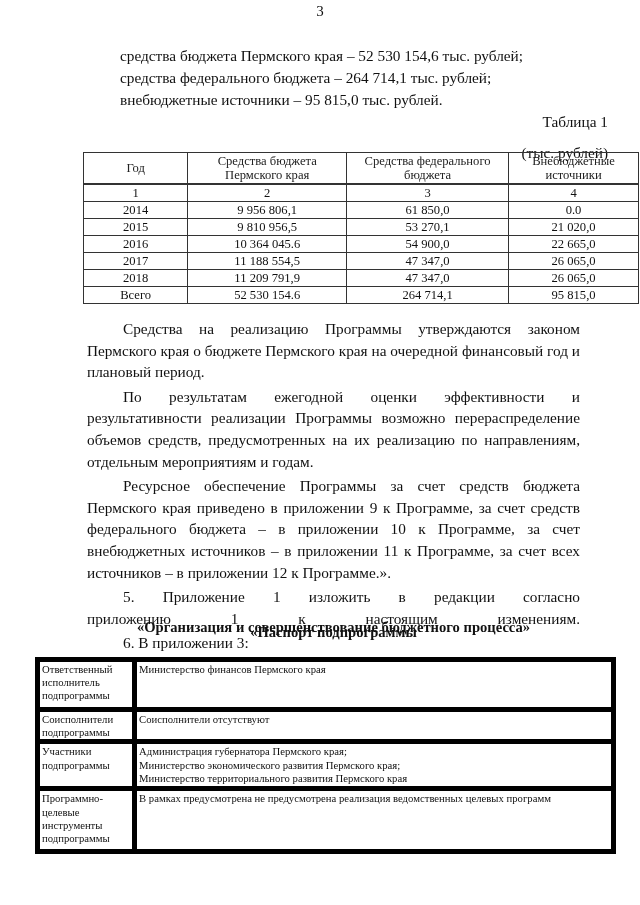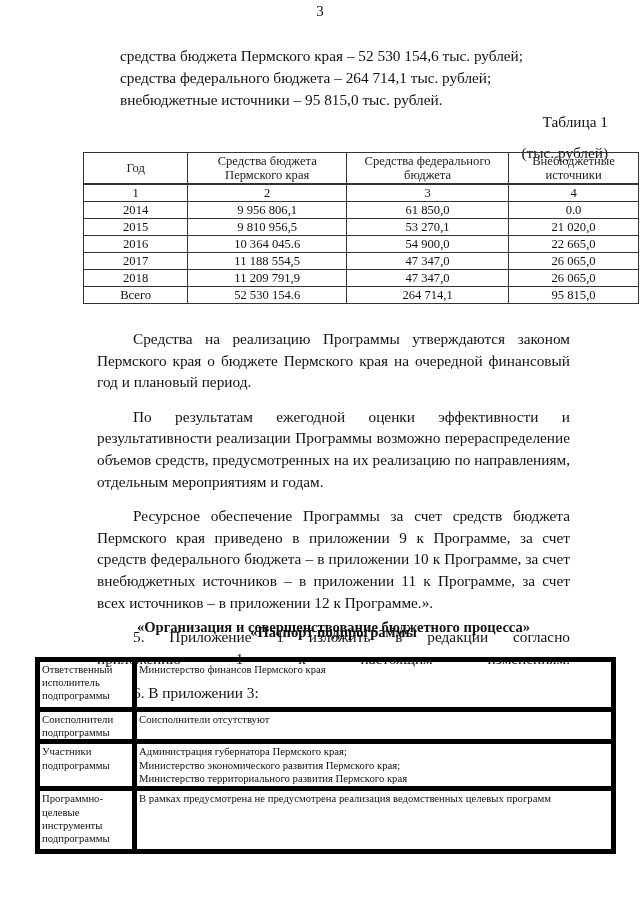--- a/index.html
+++ b/index.html
@@ -6,21 +6,21 @@
   body {
     width: 640px; height: 905px; position: relative; overflow: hidden;
     font-family: "Liberation Serif", "DejaVu Serif", serif;
     color: #111; 
   }
   .page-num { position: absolute; top: 3px; left: 0; width: 640px; text-align: center; font-size: 15px; }
   .line { position: absolute; font-size: 15.3px; white-space: nowrap; line-height: 19px; }
   .intro { left: 120px; }
   .right { right: 32px; text-align: right; }
   .para { position: absolute; left: 84px; width: 499px; font-size: 15.3px; line-height: 21.6px; text-align: justify; }
-  .para p { margin: 13px; text-indent: 36px; text-align: justify; text-align-last: left; }
+  .para p { margin: 3px; text-indent: 36px; text-align: justify; text-align-last: left; }
   .para p.last-just { text-align-last: justify; }
 
   table.budget {
     position: absolute; left: 83px; top: 152px; width: 556px;
     border-collapse: collapse; font-size: 12.6px; line-height: 14px;
   }
   table.budget td, table.budget th {
     border: 1px solid #333; text-align: center; padding: 0 2px; font-weight: normal;
   }
   table.budget th { height: 30px; color:#222; }

